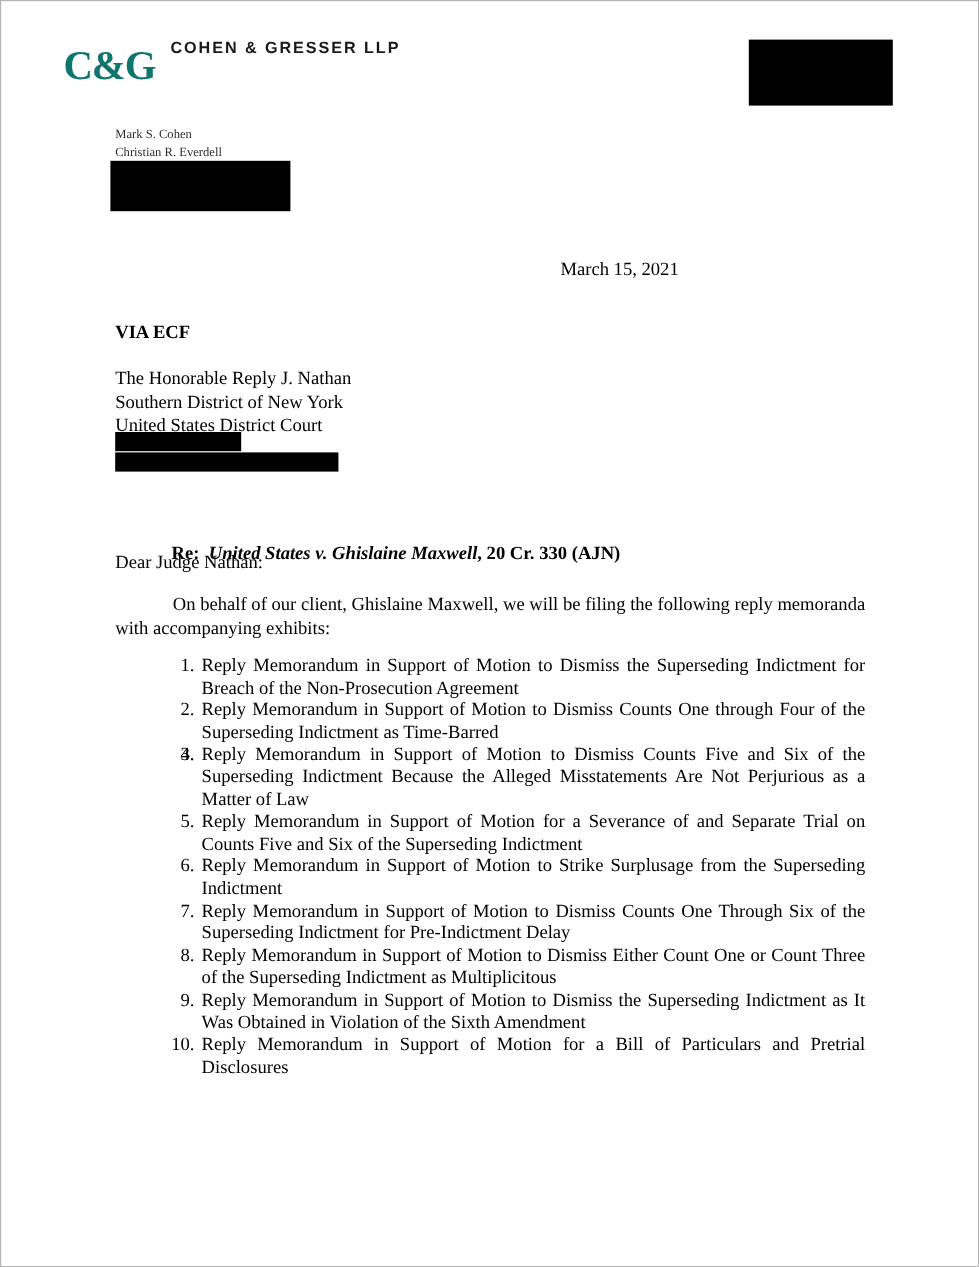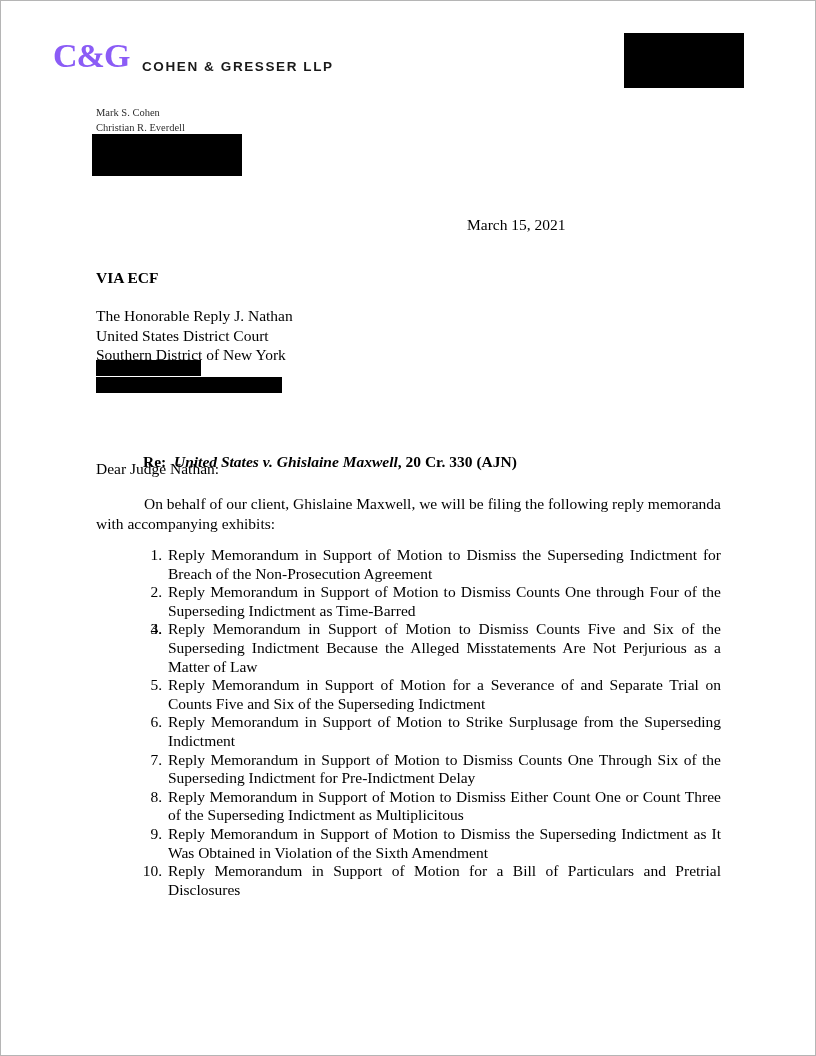--- a/index.html
+++ b/index.html
@@ -31,31 +31,31 @@
     left: 0; top: 0;
     width: 816px;
     height: 100px;
   }
   .logo {
     position: absolute;
     left: 53px;
     top: 36px;
     width: 56px;
     height: 40px;
-    color: #8b5cf6;
+    color: #0f766e;
     font-family: "Liberation Serif", serif;
     font-size: 34px;
     font-weight: bold;
     letter-spacing: -1px;
     line-height: 40px;
   }
   .firm-name {
     position: absolute;
     left: 142px;
-    top: 59px;
+    top: 32px;
     font-family: "Liberation Sans", sans-serif;
     font-size: 13.5px;
     font-weight: bold;
     letter-spacing: 1.6px;
     color: #1a1a1a;
   }
   .redaction {
     background: #000000;
     display: block;
   }
@@ -187,22 +187,22 @@
     <div>Christian R. Everdell</div>
   </div>
   <div class="redaction redact-attorney"></div>
 
   <div class="date">March 15, 2021</div>
 
   <div class="via-ecf">VIA ECF</div>
 
   <div class="recipient">
     <div>The Honorable Reply J. Nathan</div>
+    <div>Southern District of New York</div>
     <div>United States District Court</div>
-    <div>Southern District of New York</div>
   </div>
   <div class="redaction redact-addr1"></div>
   <div class="redaction redact-addr2"></div>
 
   <div class="re-line">
     <span>Re:</span>&nbsp;
     <span class="case">United States v. Ghislaine Maxwell</span><span>, 20 Cr. 330 (AJN)</span>
   </div>
 
   <div class="salutation">Dear Judge Nathan:</div>

